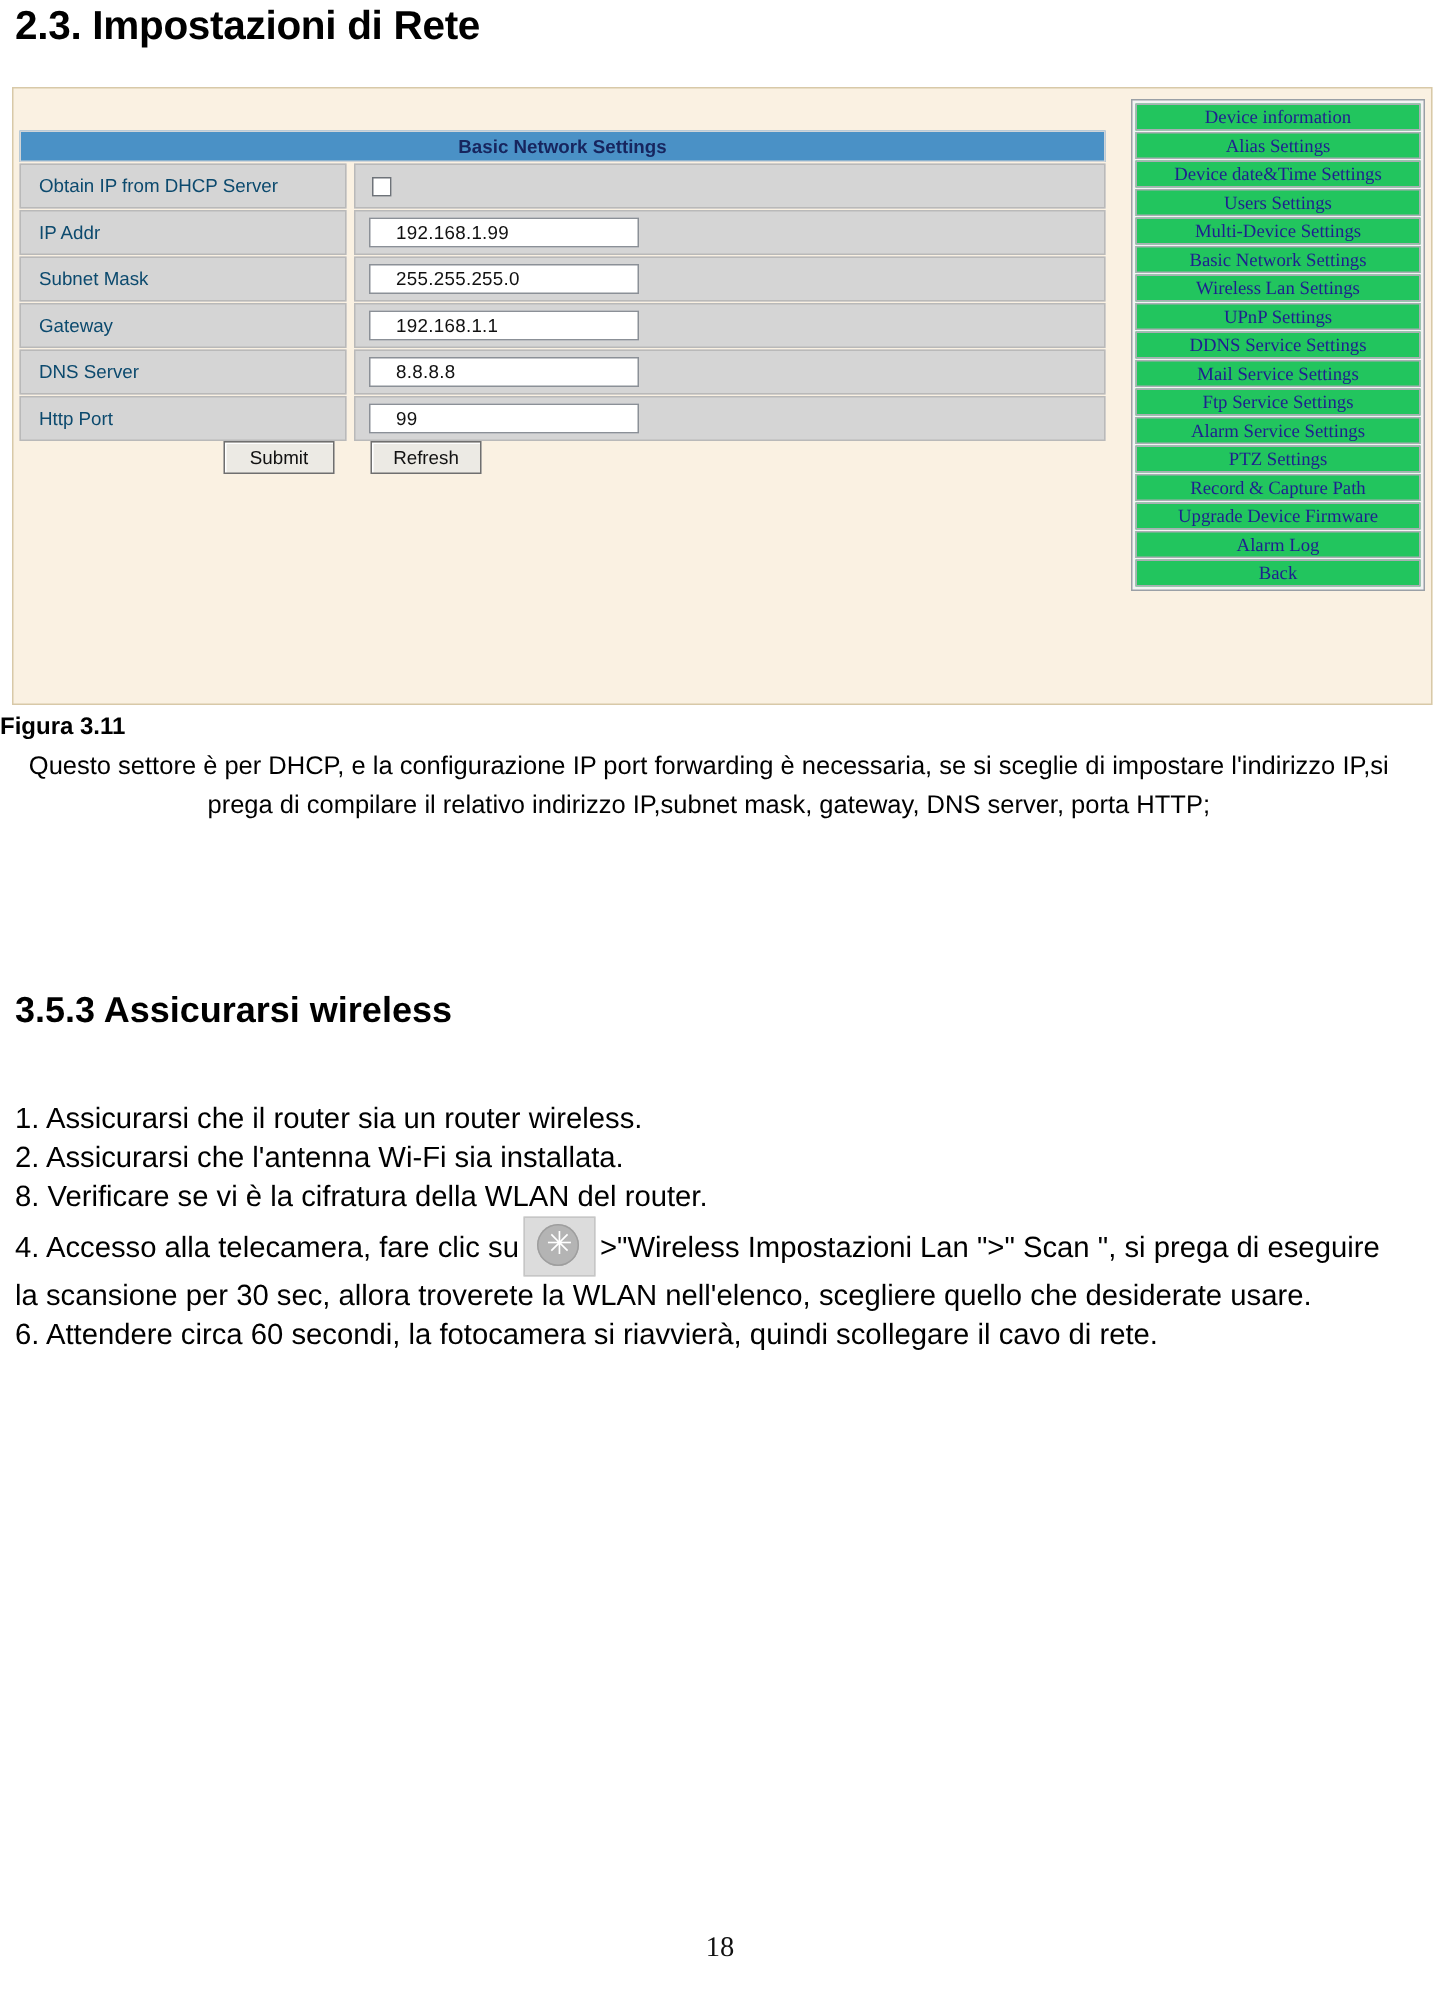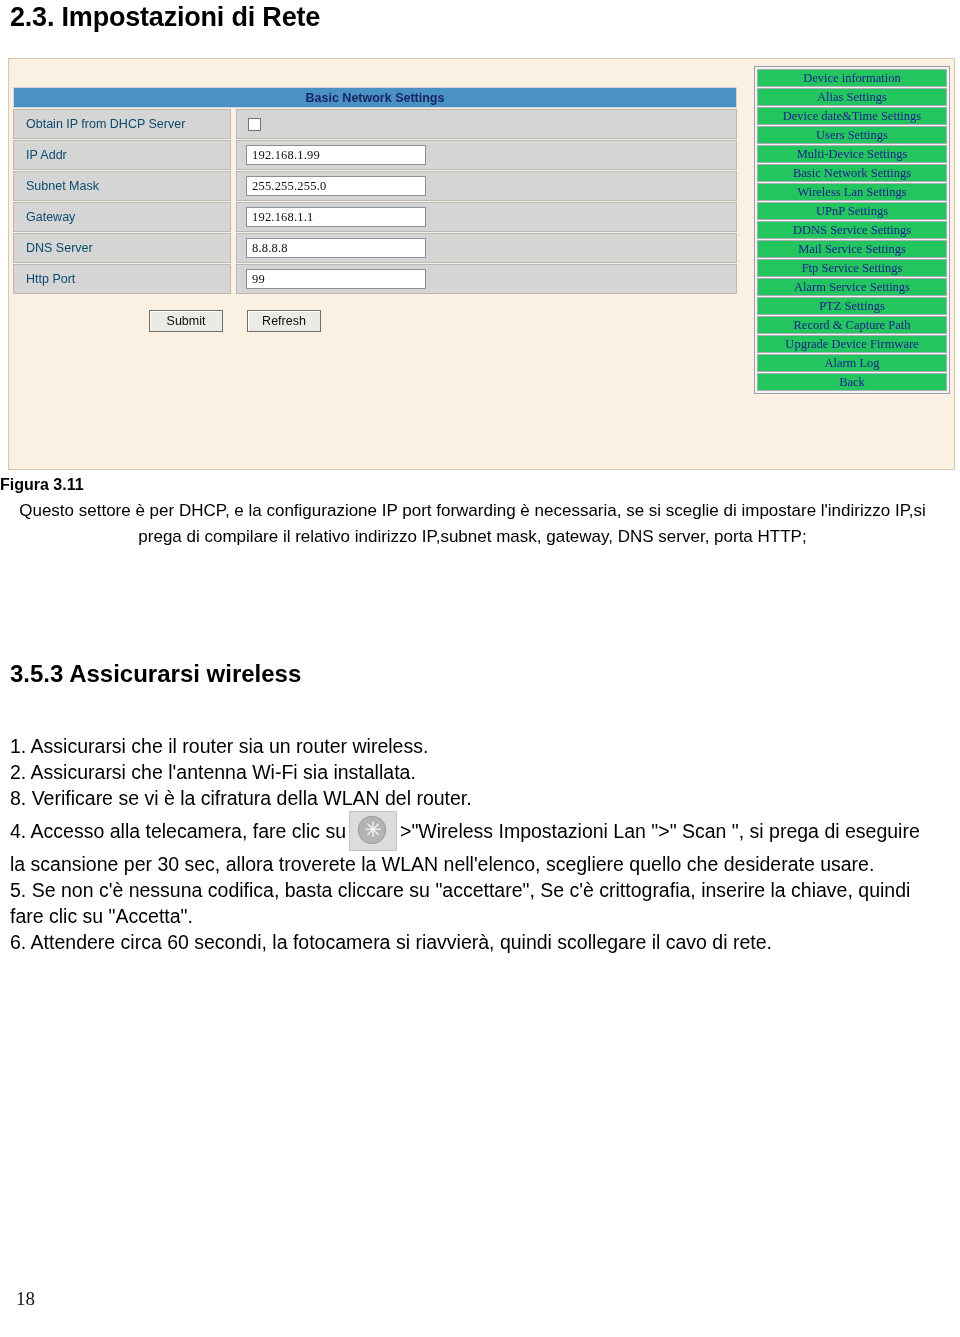--- a/index.html
+++ b/index.html
@@ -86,40 +86,39 @@
     padding-left: 9px;
   }
   .txtbox {
     width: 180px;
     height: 20px;
     background: #ffffff;
     border: 1px solid #8b9097;
     box-sizing: border-box;
     display: flex;
     align-items: center;
-    padding-left: 5px;
+    padding-left: 17px;
     font-size: 12.5px;
     color: #111111;
     letter-spacing: 0.2px;
-    font-family: Liberation Serif, serif;
   }
   .chkbox {
     width: 13px;
     height: 13px;
     background: #ffffff;
     border: 1px solid #6e7379;
     box-sizing: border-box;
     margin-left: 2px;
   }
 
   .btn-row {
     display: flex;
     gap: 24px;
     justify-content: center;
-    margin-top: 16px;
+    margin-top: 0;
     padding-right: 280px;
   }
   .ui-btn {
     min-width: 74px;
     height: 22px;
     background: #eceae4;
     border: 1px solid #6f6f6f;
     box-shadow: inset 1px 1px 0 #ffffff;
     box-sizing: border-box;
     display: flex;
@@ -223,23 +222,24 @@
     top: 4px;
     height: 28px;
     line-height: 28px;
     text-align: center;
     font-size: 21px;
     color: #ffffff;
   }
 
   .page-num {
     position: absolute;
-    left: 16px;
+    left: 0;
     right: 0;
     top: 1288px;
+    text-align: center;
     font-family: "Liberation Serif", serif;
     font-size: 19px;
     color: #111111;
   }
 </style>
 </head>
 <body>
 
 <div class="doc-h1">2.3. Impostazioni di Rete</div>
 
@@ -321,17 +321,16 @@
 
 <div class="para" id="intro-para">Questo settore è per DHCP, e la configurazione IP port forwarding è necessaria, se si sceglie di impostare l'indirizzo IP,si prega di compilare il relativo indirizzo IP,subnet mask, gateway, DNS server, porta HTTP;</div>
 
 <div class="doc-h2">3.5.3 Assicurarsi wireless</div>
 
 <div class="steps">
   <p class="step">1. Assicurarsi che il router sia un router wireless.</p>
   <p class="step">2. Assicurarsi che l'antenna Wi-Fi sia installata.</p>
   <p class="step">8. Verificare se vi è la cifratura della WLAN del router.</p>
   <p class="step"><span>4. Accesso alla telecamera, fare clic su</span><span class="step-gear"></span><span>&gt;"Wireless Impostazioni Lan "&gt;" Scan ", si prega di eseguire la scansione per 30 sec, allora troverete la WLAN nell'elenco, scegliere quello che desiderate usare.</span></p>
-  <p class="step">5. Se non c'è nessuna codifica, basta cliccare su "accettare", Se c'è crittografia, inserire la chiave, quindi fare clic su "Accetta".</p>
   <p class="step">6. Attendere circa 60 secondi, la fotocamera si riavvierà, quindi scollegare il cavo di rete.</p>
 </div>
 
 <div class="page-num">18</div>
 
 </body></html>

